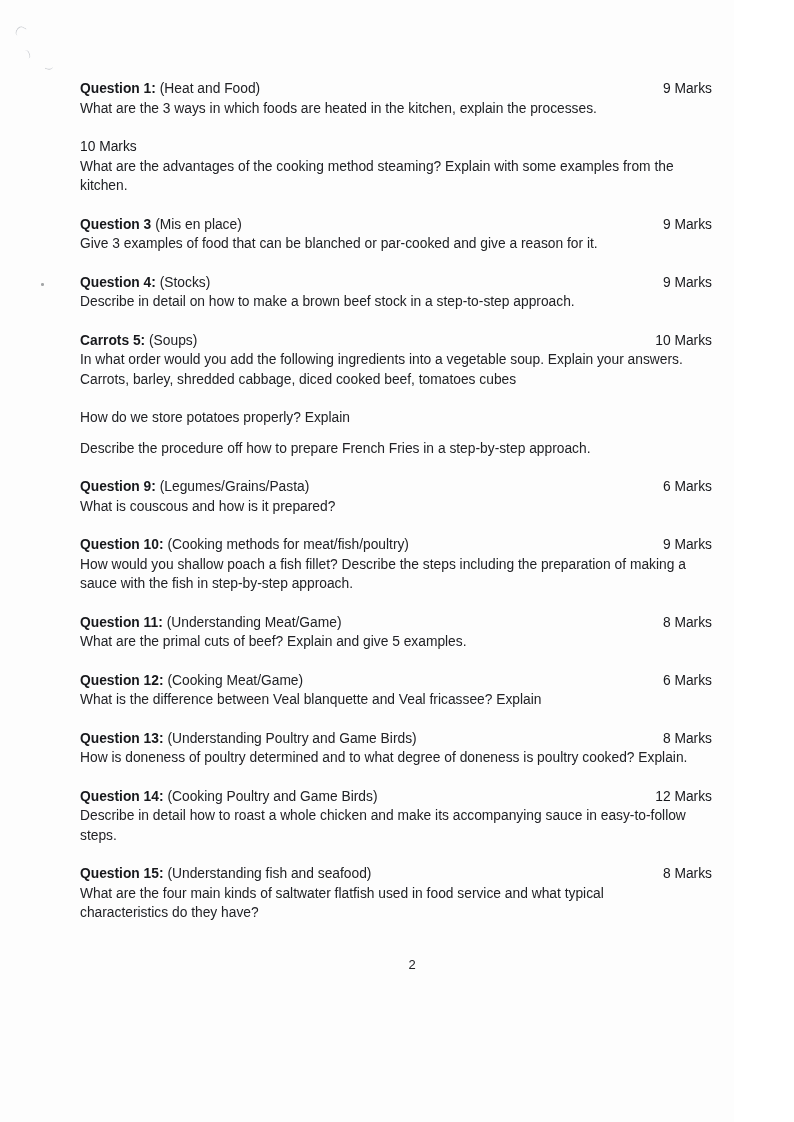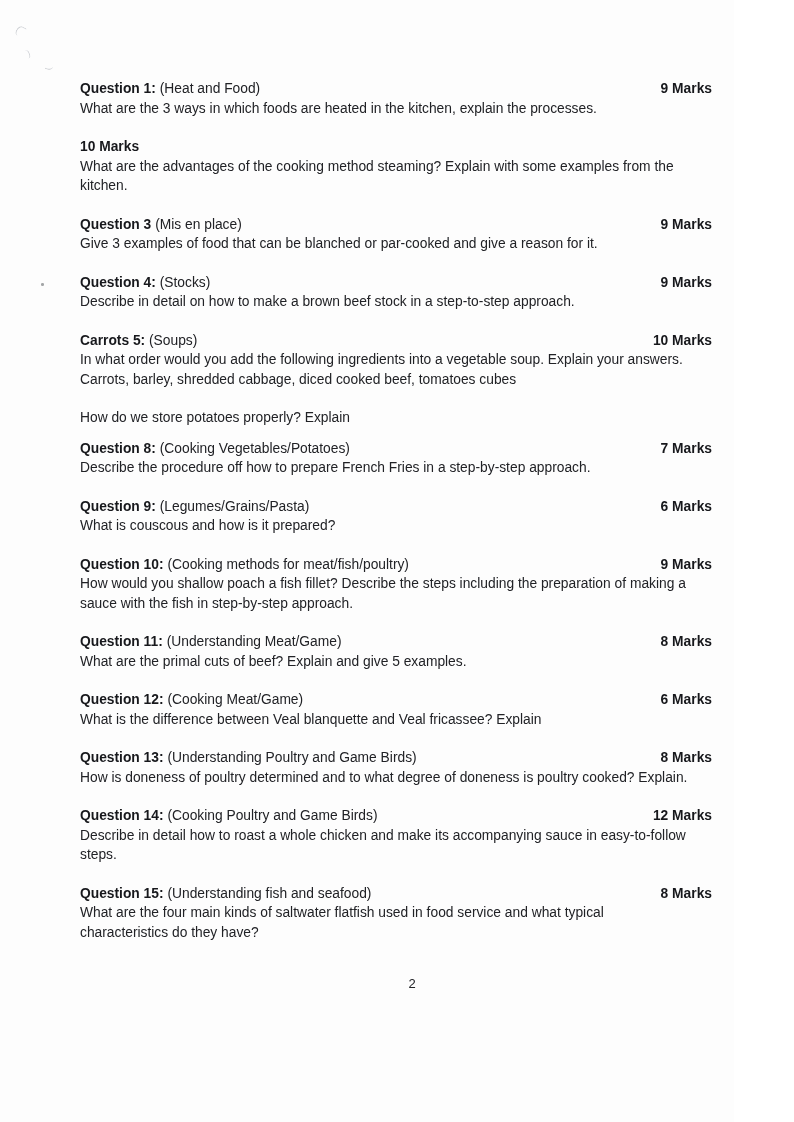--- a/index.html
+++ b/index.html
@@ -36,21 +36,21 @@
     white-space: nowrap;
   }
   .qtitle .qlabel {
     font-weight: bold;
     color: #17181c;
   }
   .qtitle .qtopic {
     font-weight: normal;
   }
   .qmarks {
-    font-weight: bold;
+    font-weight: normal;
     color: #17181c;
     text-align: center;
   }
   .qbody {
     white-space: pre;
     overflow: visible;
   }
   .footer {
     width: 632px;
     padding-left: 16px;
@@ -145,24 +145,20 @@
       <div class="qbody">In what order would you add the following ingredients into a vegetable soup. Explain your answers.
 Carrots, barley, shredded cabbage, diced cooked beef, tomatoes cubes</div>
     </div>
 
 
     <div class="q tight">
       <div class="qbody">How do we store potatoes properly? Explain</div>
     </div>
 
     <div class="q">
-      <div class="qhead">
-        <span class="qtitle"><span class="qlabel">Question 8:</span> <span class="qtopic">(Cooking Vegetables/Potatoes)</span></span>
-        <span class="qmarks">7 Marks</span>
-      </div>
       <div class="qbody">Describe the procedure off how to prepare French Fries in a step-by-step approach.</div>
     </div>
 
     <div class="q">
       <div class="qhead">
         <span class="qtitle"><span class="qlabel">Question 9:</span> <span class="qtopic">(Legumes/Grains/Pasta)</span></span>
         <span class="qmarks">6 Marks</span>
       </div>
       <div class="qbody">What is couscous and how is it prepared?</div>
     </div>

